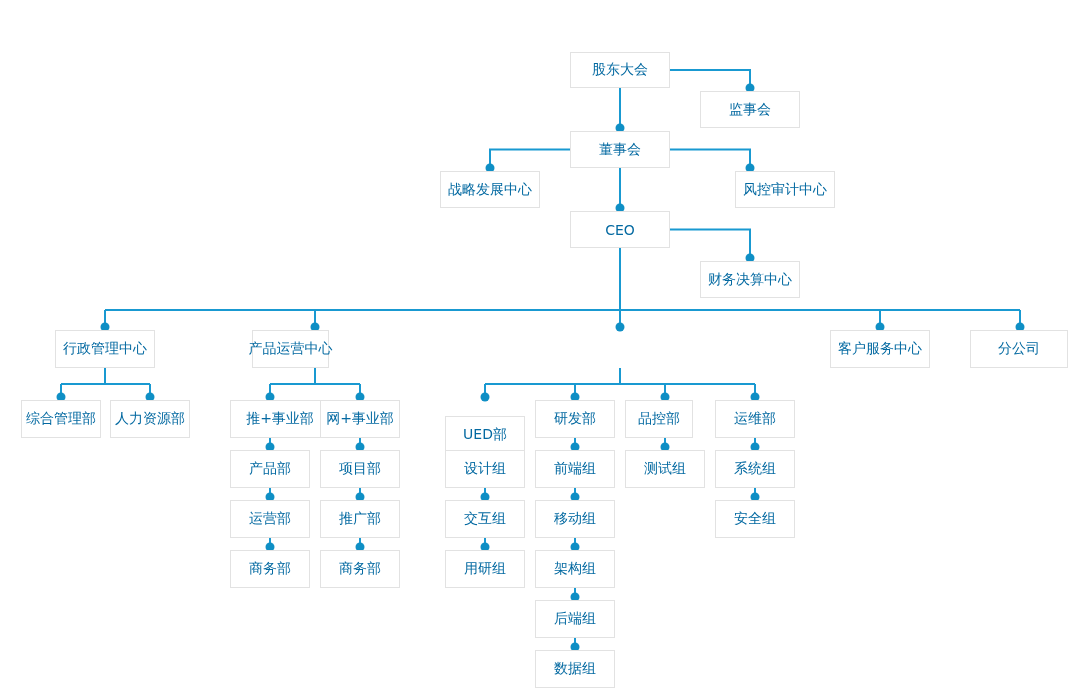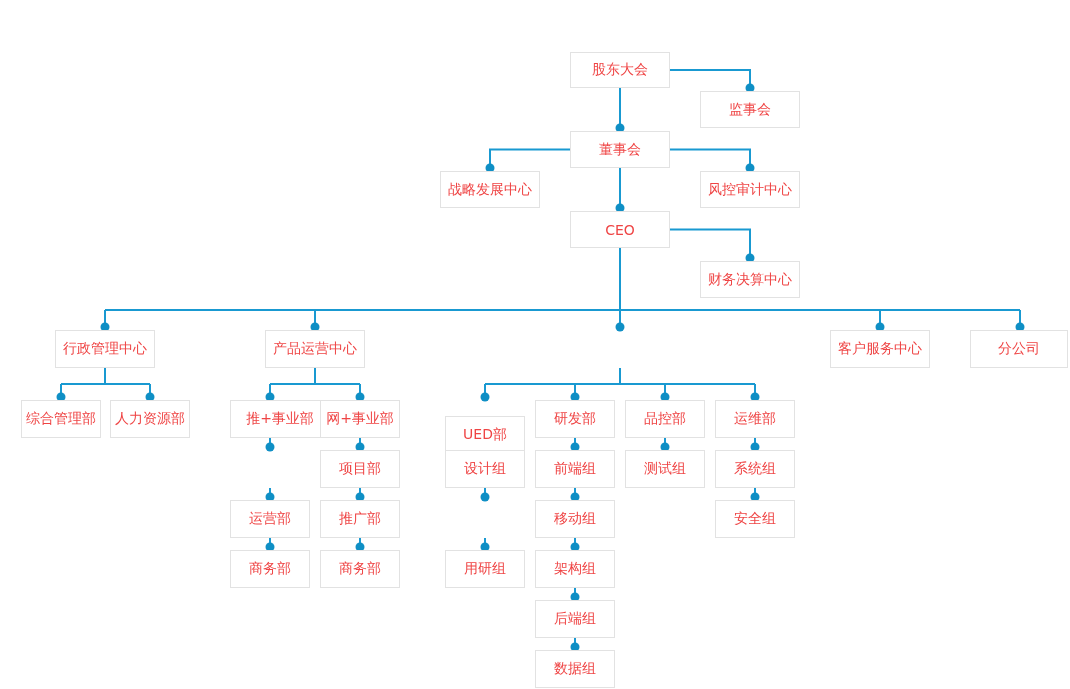--- a/index.html
+++ b/index.html
@@ -18,21 +18,21 @@
   }
   .node {
     position: absolute;
     box-sizing: border-box;
     background: #ffffff;
     border: 1px solid #e2e2e2;
     display: flex;
     align-items: center;
     justify-content: center;
     font-size: 14px;
-    color: #ef4444;
+    color: #0369a1;
     white-space: nowrap;
     z-index: 2;
   }
 </style>
 </head>
 <body>
 
 <div class="canvas">
 
   <svg class="wires" width="1070" height="689" viewBox="0 0 1070 689">
@@ -74,49 +74,51 @@
       <circle cx="665" cy="447" r="4.5" fill="#0f8fc5"></circle>
       <circle cx="755" cy="447" r="4.5" fill="#0f8fc5"></circle>
       <circle cx="755" cy="497" r="4.5" fill="#0f8fc5"></circle>
     </g>
   </svg>
 
   <div class="node" style="left:570px;top:52px;width:100px;height:36px">股东大会</div>
   <div class="node" style="left:700px;top:91px;width:100px;height:37px">监事会</div>
   <div class="node" style="left:570px;top:131px;width:100px;height:37px">董事会</div>
   <div class="node" style="left:440px;top:171px;width:100px;height:37px">战略发展中心</div>
-  <div class="node" style="left:700px;top:171px;width:100px;height:37px">风控审计中心</div>
+  <div class="node" style="left:735px;top:171px;width:100px;height:37px">风控审计中心</div>
   <div class="node" style="left:570px;top:211px;width:100px;height:37px">CEO</div>
   <div class="node" style="left:700px;top:261px;width:100px;height:37px">财务决算中心</div>
 
   <div class="node" style="left:55px;top:330px;width:100px;height:38px">行政管理中心</div>
-  <div class="node" style="left:265px;top:330px;width:100px;height:38px">产品运营中心</div>
+  <div class="node" style="left:252px;top:330px;width:77px;height:38px">产品运营中心</div>
   <div class="node" style="left:830px;top:330px;width:100px;height:38px">客户服务中心</div>
   <div class="node" style="left:970px;top:330px;width:98px;height:38px">分公司</div>
 
   <div class="node" style="left:110px;top:400px;width:80px;height:38px">人力资源部</div>
   <div class="node" style="left:21px;top:400px;width:80px;height:38px">综合管理部</div>
 
   <div class="node" style="left:230px;top:400px;width:100px;height:38px">推+事业部</div>
   <div class="node" style="left:320px;top:400px;width:80px;height:38px">网+事业部</div>
+  <div class="node" style="left:230px;top:450px;width:80px;height:38px">产品部</div>
   <div class="node" style="left:320px;top:450px;width:80px;height:38px">项目部</div>
   <div class="node" style="left:230px;top:500px;width:80px;height:38px">运营部</div>
   <div class="node" style="left:320px;top:500px;width:80px;height:38px">推广部</div>
   <div class="node" style="left:230px;top:550px;width:80px;height:38px">商务部</div>
   <div class="node" style="left:320px;top:550px;width:80px;height:38px">商务部</div>
 
   <div class="node" style="left:445px;top:416px;width:80px;height:38px">UED部</div>
   <div class="node" style="left:535px;top:400px;width:80px;height:38px">研发部</div>
-  <div class="node" style="left:625px;top:400px;width:80px;height:38px">品控部</div>
+  <div class="node" style="left:625px;top:400px;width:68px;height:38px">品控部</div>
   <div class="node" style="left:715px;top:400px;width:80px;height:38px">运维部</div>
 
   <div class="node" style="left:445px;top:450px;width:80px;height:38px">设计组</div>
   <div class="node" style="left:535px;top:450px;width:80px;height:38px">前端组</div>
   <div class="node" style="left:625px;top:450px;width:80px;height:38px">测试组</div>
   <div class="node" style="left:715px;top:450px;width:80px;height:38px">系统组</div>
+  <div class="node" style="left:445px;top:500px;width:80px;height:38px">交互组</div>
   <div class="node" style="left:535px;top:500px;width:80px;height:38px">移动组</div>
   <div class="node" style="left:715px;top:500px;width:80px;height:38px">安全组</div>
   <div class="node" style="left:445px;top:550px;width:80px;height:38px">用研组</div>
   <div class="node" style="left:535px;top:550px;width:80px;height:38px">架构组</div>
   <div class="node" style="left:535px;top:600px;width:80px;height:38px">后端组</div>
   <div class="node" style="left:535px;top:650px;width:80px;height:38px">数据组</div>
 
 </div>
 
 </body></html>

